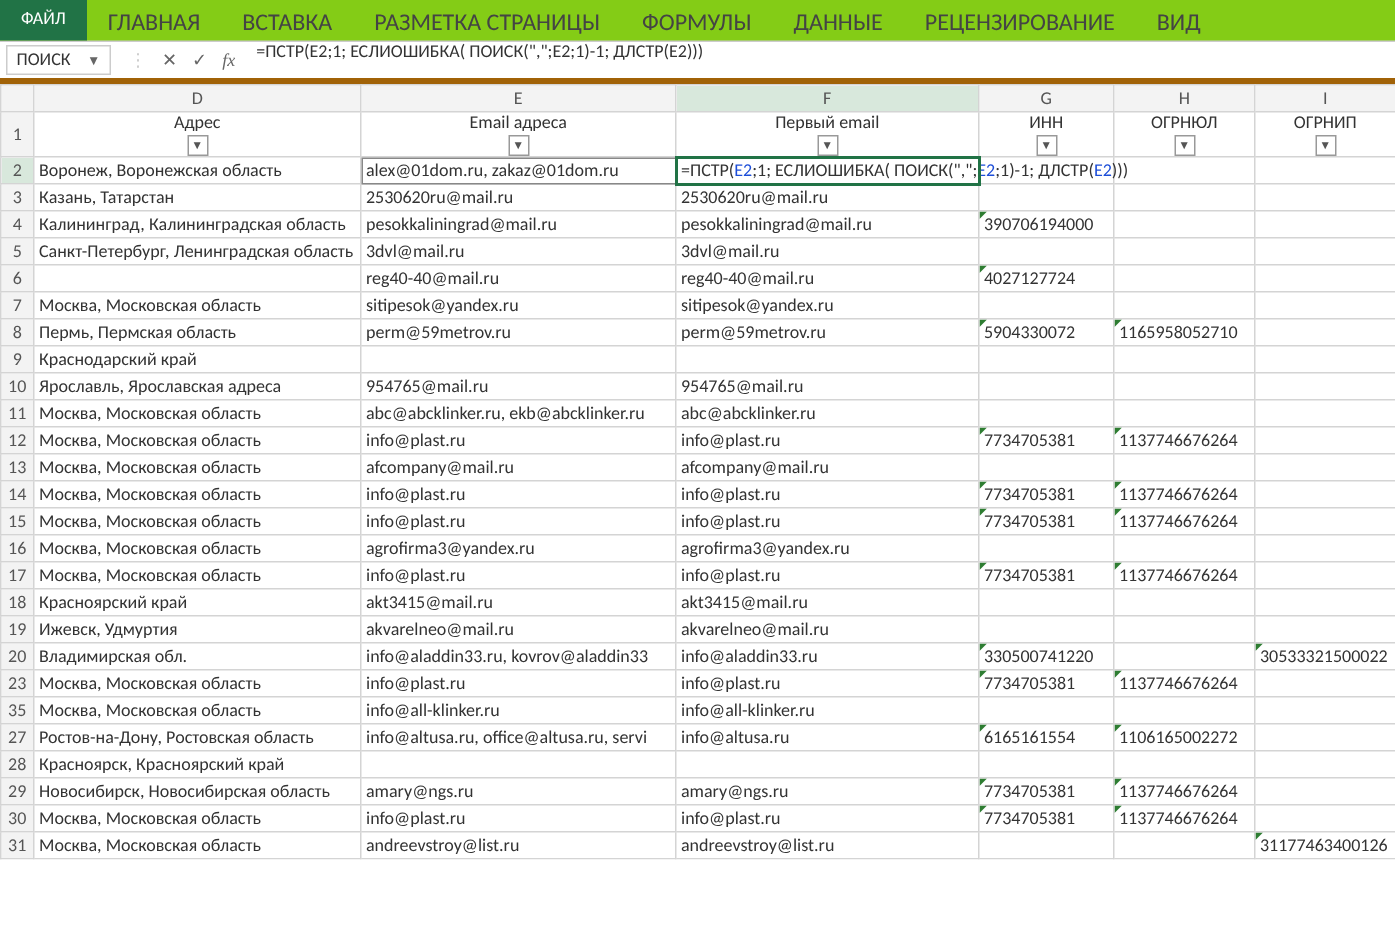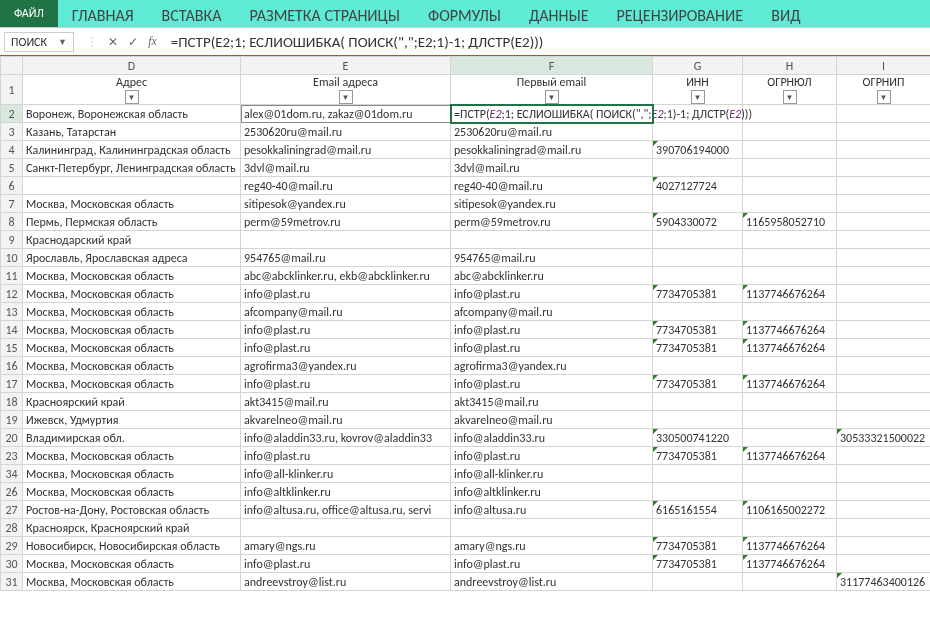--- a/index.html
+++ b/index.html
@@ -1,41 +1,41 @@
 <!DOCTYPE html>
 <html><head>
 <meta charset="utf-8">
 <style>
   * { box-sizing: border-box; }
   body { margin: 0; font-family: Calibri, Arial, sans-serif; font-size: 12px; color: #333; background: #fff; width: 930px; }
-  .ribbon { display: flex; align-items: stretch; background: #5eead4; border-bottom: 1px solid #ccc; height: 28px; }
+  .ribbon { display: flex; align-items: stretch; background: #84cc16; border-bottom: 1px solid #ccc; height: 28px; }
   .ribbon .file-tab { background: #217346; color: #fff; padding: 6px 14px; font-size: 12px; cursor: pointer; }
   .ribbon .tab { padding: 6px 14px; color: #444; cursor: pointer; font-size: 16px; }
-  .formula-bar { display: flex; align-items: center; border-bottom: 1px solid #a16207; height: 28px; background: #fff; }
+  .formula-bar { display: flex; border-bottom: 4px solid #a16207; height: 28px; background: #fff; }
   .name-box { width: 70px; border: 1px solid #ccc; margin: 2px 4px; height: 20px; display: flex; align-items: center; padding: 0 6px; font-size: 12px; }
   .name-box .dd { margin-left: auto; font-size: 9px; color: #666; }
   .fx-group { display: flex; align-items: center; gap: 10px; padding: 0 8px; color: #666; }
   .fx-group span { cursor: pointer; }
   .fx-label { font-style: italic; font-family: 'Times New Roman', serif; }
-  .formula-input { flex: 1; padding: 0 6px; font-size: 15px; color: #333; white-space: nowrap; overflow: hidden; }
+  .formula-input { flex: 1; padding: 0 6px; font-size: 12px; color: #333; white-space: nowrap; overflow: hidden; }
   .grid { border-collapse: collapse; table-layout: fixed; width: 930px; }
   .grid th, .grid td { border: 1px solid #d4d4d4; height: 18px; font-size: 12px; text-align: left; padding: 0 3px; overflow: hidden; white-space: nowrap; }
   .grid th { background: #f3f3f3; font-weight: normal; text-align: center; color: #555; position: relative; }
   .grid .rowhead { background: #f3f3f3; text-align: center; color: #555; width: 22px; }
   .col-D { width: 218px; }
   .col-E { width: 210px; }
   .col-F { width: 202px; }
   .col-G { width: 90px; }
   .col-H { width: 94px; }
   .col-I { width: 94px; }
   .filter-btn { float: right; width: 14px; height: 14px; border: 1px solid #999; background: #fff; display: inline-flex; align-items: center; justify-content: center; font-size: 8px; color: #555; cursor: pointer; margin-top: 1px; }
   .header-cell { display: flex; justify-content: space-between; align-items: center; flex-direction: column; }
   .sel-cell { outline: 2px solid #217346; outline-offset: -1px; background: #fff; }
   .fml { font-size: 11.5px; }
-  .fml .ref { color: #701a75; font-style: italic; }
+  .fml .ref { color: #1d4ed8; }
   .tri { position: absolute; top: 0; left: 0; width: 0; height: 0; border-top: 5px solid #2e7d32; border-right: 5px solid transparent; }
   td { position: relative; }
   .corner { background: #f3f3f3; }
   .active-colhead { background: #d8e8dc !important; }
   .active-rowhead { background: #d8e8dc !important; }
 </style>
 </head>
 <body>
 
 <div class="ribbon">
@@ -298,33 +298,24 @@
       <tr>
         <td class="rowhead">23</td>
         <td>Москва, Московская область</td>
         <td>info@plast.ru</td>
         <td>info@plast.ru</td>
         <td>7734705381<span class="tri"></span></td>
         <td>1137746676264<span class="tri"></span></td>
         <td></td>
       </tr>
       <tr>
-        <td class="rowhead">34</td>
+        <td class="rowhead">35</td>
         <td>Москва, Московская область</td>
         <td>info@all-klinker.ru</td>
         <td>info@all-klinker.ru</td>
-        <td></td>
-        <td></td>
-        <td></td>
-      </tr>
-      <tr>
-        <td class="rowhead">26</td>
-        <td>Москва, Московская область</td>
-        <td>info@altklinker.ru</td>
-        <td>info@altklinker.ru</td>
         <td></td>
         <td></td>
         <td></td>
       </tr>
       <tr>
         <td class="rowhead">27</td>
         <td>Ростов-на-Дону, Ростовская область</td>
         <td>info@altusa.ru, office@altusa.ru, servi</td>
         <td>info@altusa.ru</td>
         <td>6165161554<span class="tri"></span></td>

